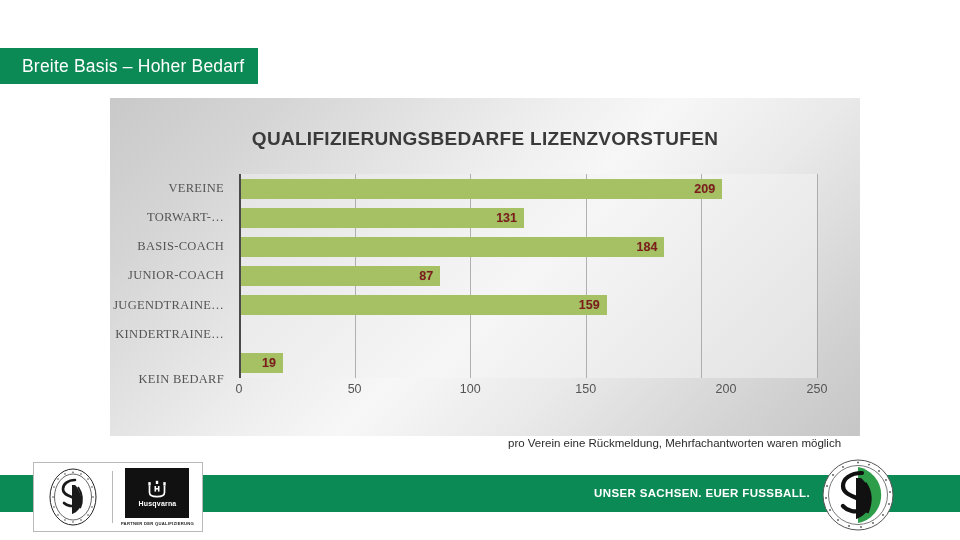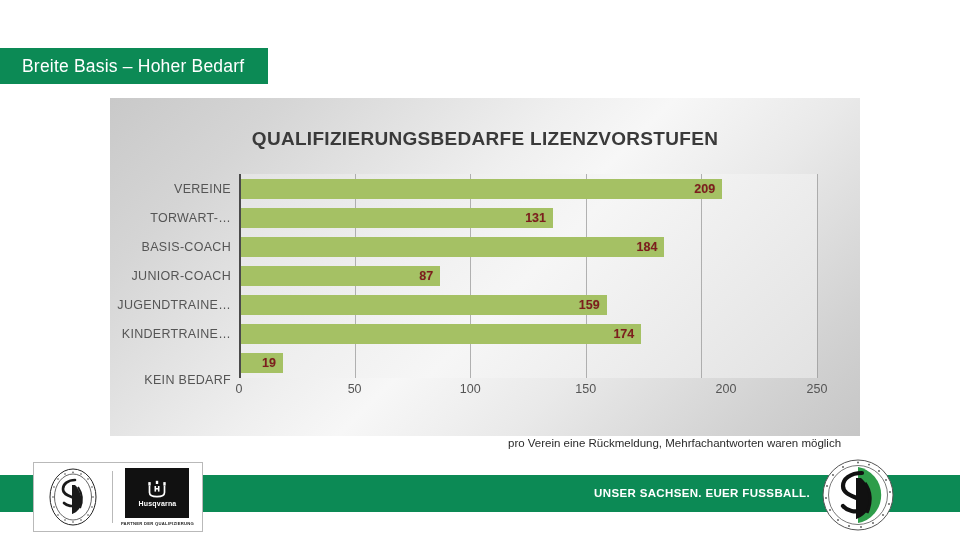--- a/index.html
+++ b/index.html
@@ -7,21 +7,21 @@
     width: 960px; height: 540px;
     background: #ffffff;
     font-family: "Liberation Sans", sans-serif;
     overflow: hidden;
   }
   #slide { position: relative; width: 960px; height: 540px; background:#fff; }
 
   
   #title-banner {
     position: absolute; left: 0; top: 48px;
-    height: 36px; padding: 0 24px 0 22px;
+    height: 36px; padding: 0 14px 0 22px;
     background: #0C8A55;
     display: flex; align-items: center;
   }
   #title-banner-text {
     color: #ffffff; font-size: 17.5px; font-weight: 400;
     letter-spacing: .2px; white-space: nowrap;
   }
 
   
   #chart-panel {
@@ -61,21 +61,21 @@
   .bar-label {
     color: #7f1d1d; font-size: 12.5px; font-weight: bold;
     padding-right: 7px; white-space: nowrap;
     text-shadow: 0 0 1px rgba(0,0,0,.22);
   }
 
   .cat-label {
     position: absolute; right: 0; height: 29px;
     display: flex; align-items: center; justify-content: flex-end;
     font-size: 12.5px; color: #555555; white-space: nowrap;
-    letter-spacing: .3px; padding-right: 8px;
+    letter-spacing: .3px; padding-right: 15px; font-family: Liberation Serif, serif;
   }
   #cat-axis {
     position: absolute; left: 0; top: 76px; width: 129px; height: 204px;
   }
 
   #x-tick-wrap {
     position: absolute; left: 129px; top: 284px; width: 578px; height: 20px;
   }
   .x-tick {
     position: absolute; top: 0; transform: translateX(-50%);
@@ -155,42 +155,37 @@
         <div class="gridline" style="left: 231.2px;"></div>
         <div class="gridline" style="left: 346.8px;"></div>
         <div class="gridline" style="left: 462.4px;"></div>
         <div class="gridline" style="left: 578px;"></div>
         <div class="bar-row" style="top: 0px; height: 29.1429px;">
           <div class="bar" style="width: 483.208px; background: rgb(165, 193, 100);">
             <span class="bar-label">209</span>
           </div>
         </div>
         <div class="bar-row" style="top: 29.1429px; height: 29.1429px;">
-          <div class="bar" style="width: 314px; background: rgb(165, 193, 100);">
+          <div class="bar" style="width: 285px; background: rgb(165, 193, 100);">
             <span class="bar-label">131</span>
           </div>
         </div>
         <div class="bar-row" style="top: 58.2857px; height: 29.1429px;">
           <div class="bar" style="width: 425.408px; background: rgb(165, 193, 100); justify-content: flex-end;">
             <span class="bar-label">184</span>
           </div>
         </div>
         <div class="bar-row" style="top: 87.4286px; height: 29.1429px;">
           <div class="bar" style="width: 201.144px; background: rgb(165, 193, 100);">
             <span class="bar-label">87</span>
           </div>
         </div>
         <div class="bar-row" style="top: 116.571px; height: 29.1429px;">
           <div class="bar" style="width: 367.608px; background: rgb(165, 193, 100);">
             <span class="bar-label">159</span>
-          </div>
-        </div>
-        <div class="bar-row" style="top: 145.714px; height: 29.1429px;">
-          <div class="bar" style="width: 402.288px; background: rgb(165, 193, 100);">
-            <span class="bar-label">174</span>
           </div>
         </div>
         <div class="bar-row" style="top: 174.857px; height: 29.1429px;">
           <div class="bar" style="width: 43.928px; background: rgb(165, 193, 100);">
             <span class="bar-label">19</span>
           </div>
         </div>
       </div>
     <div id="axis-line"></div>
 

